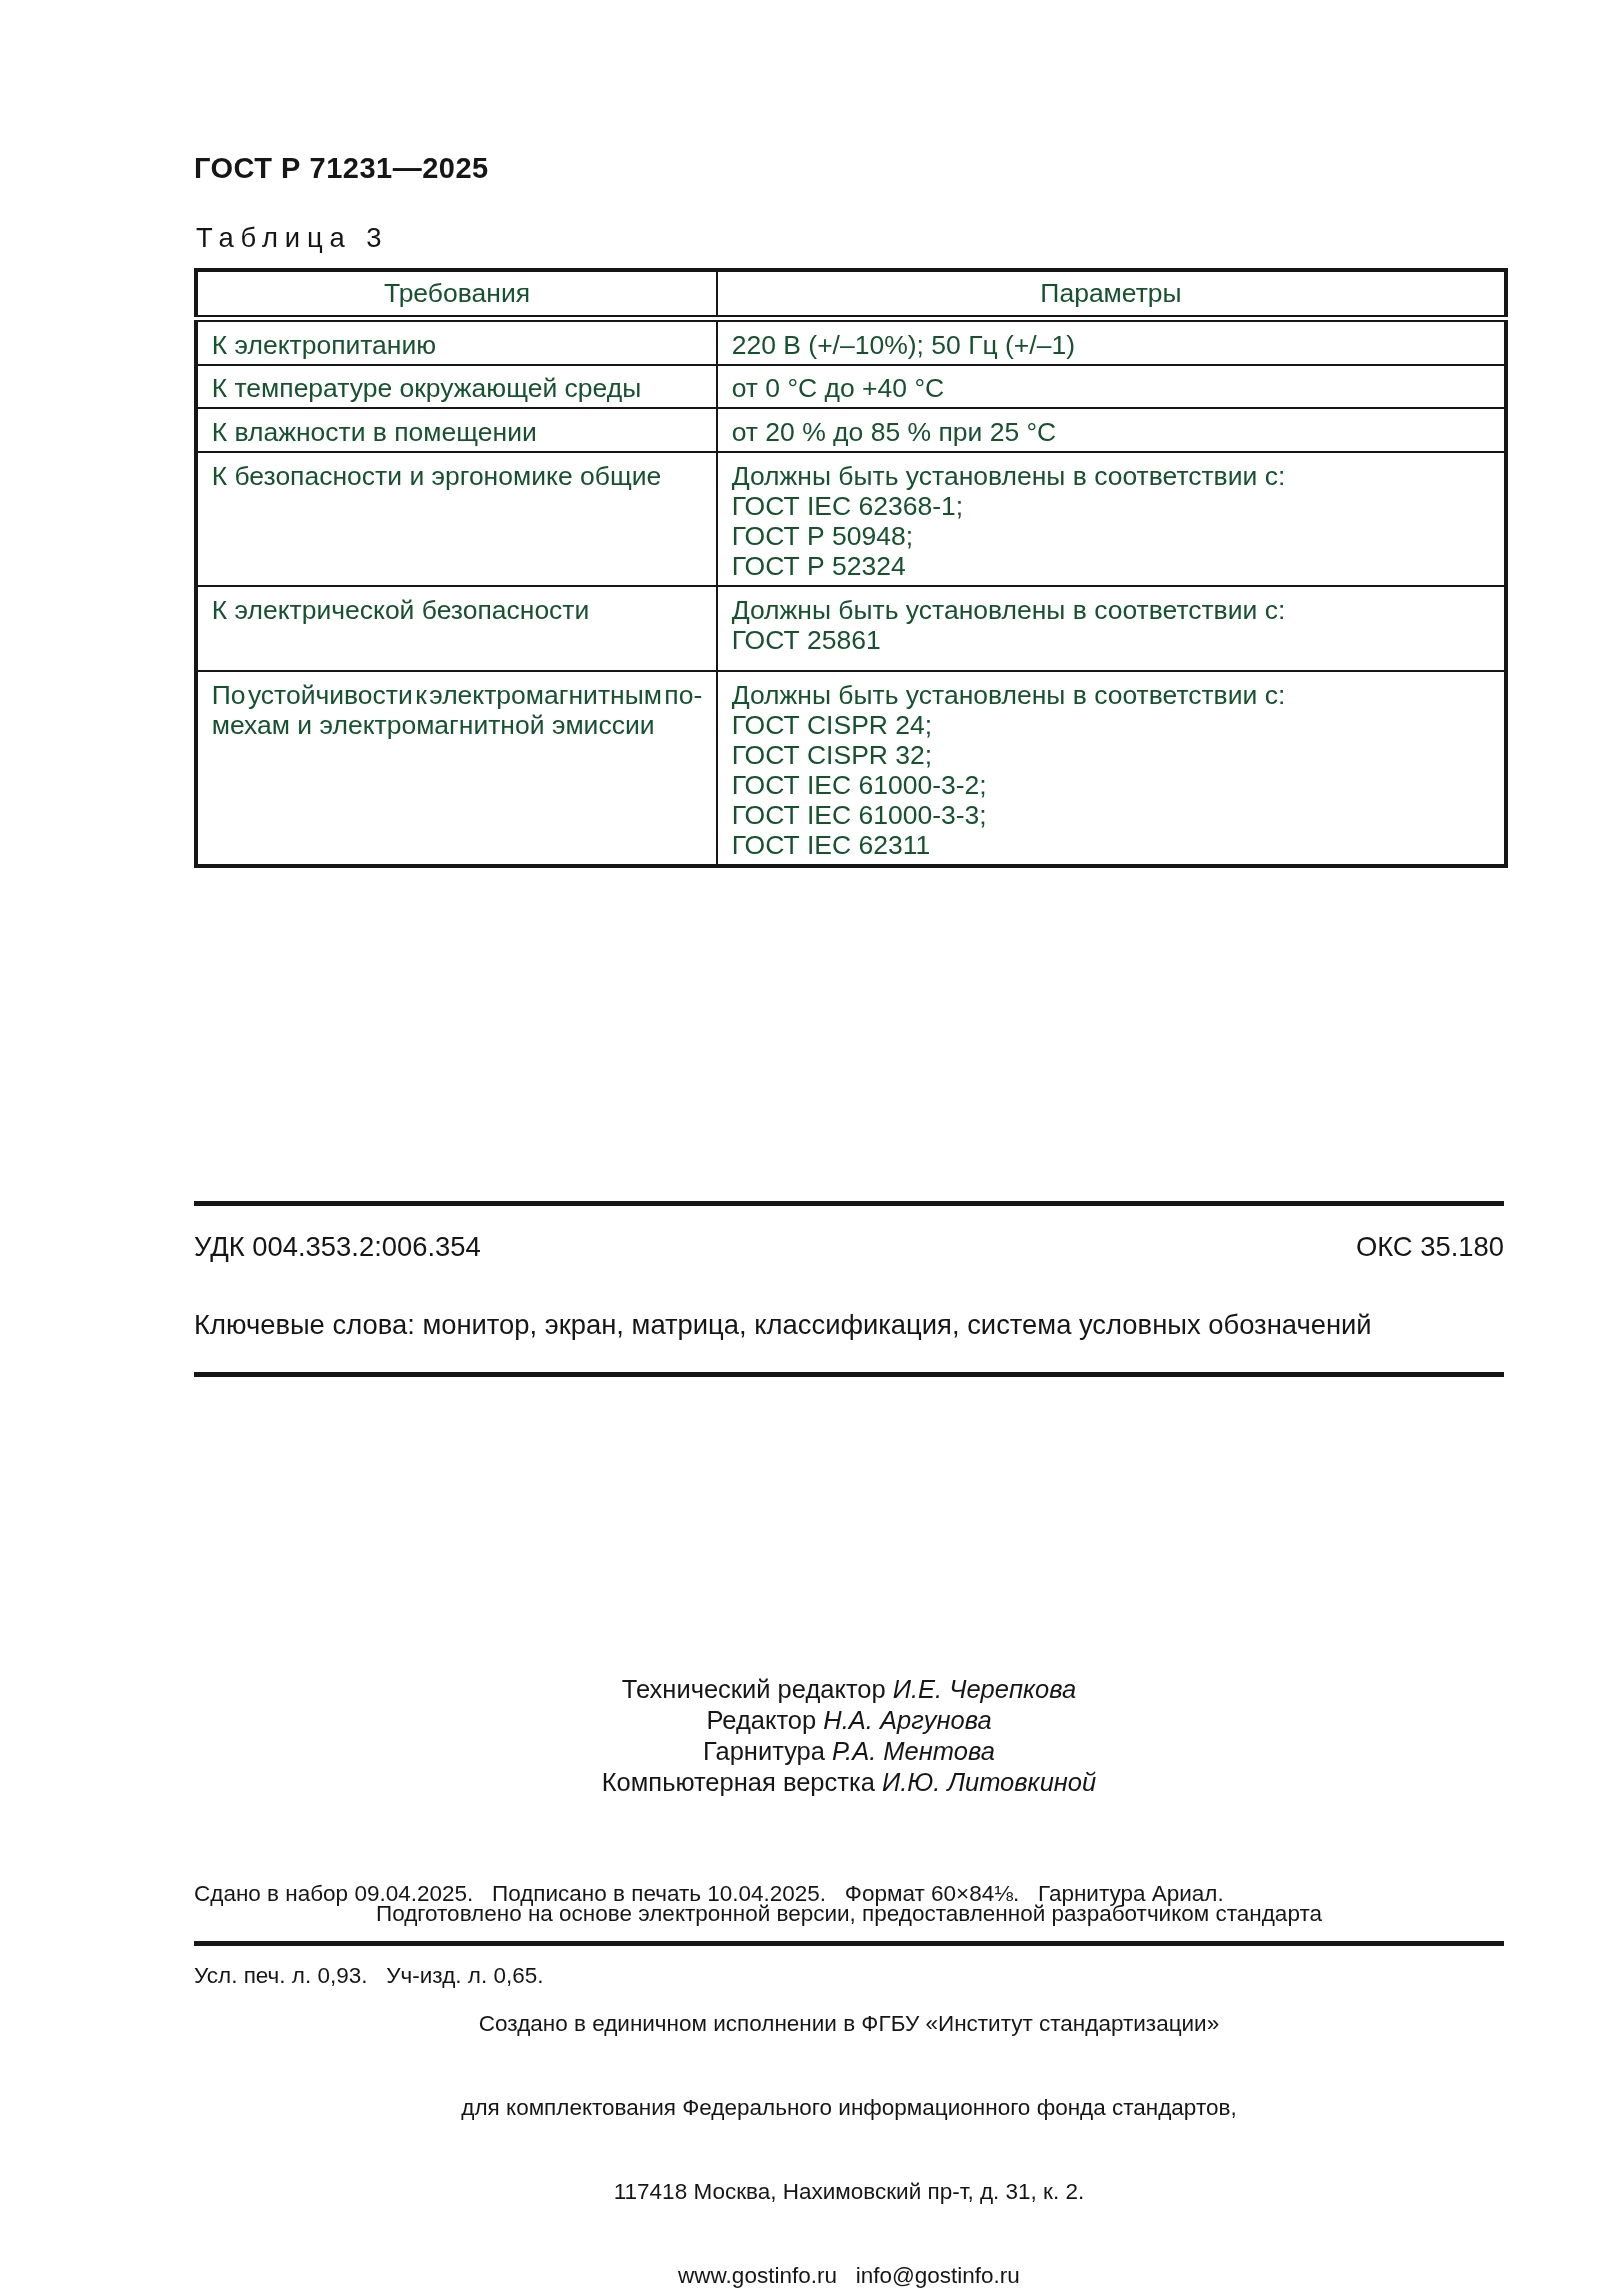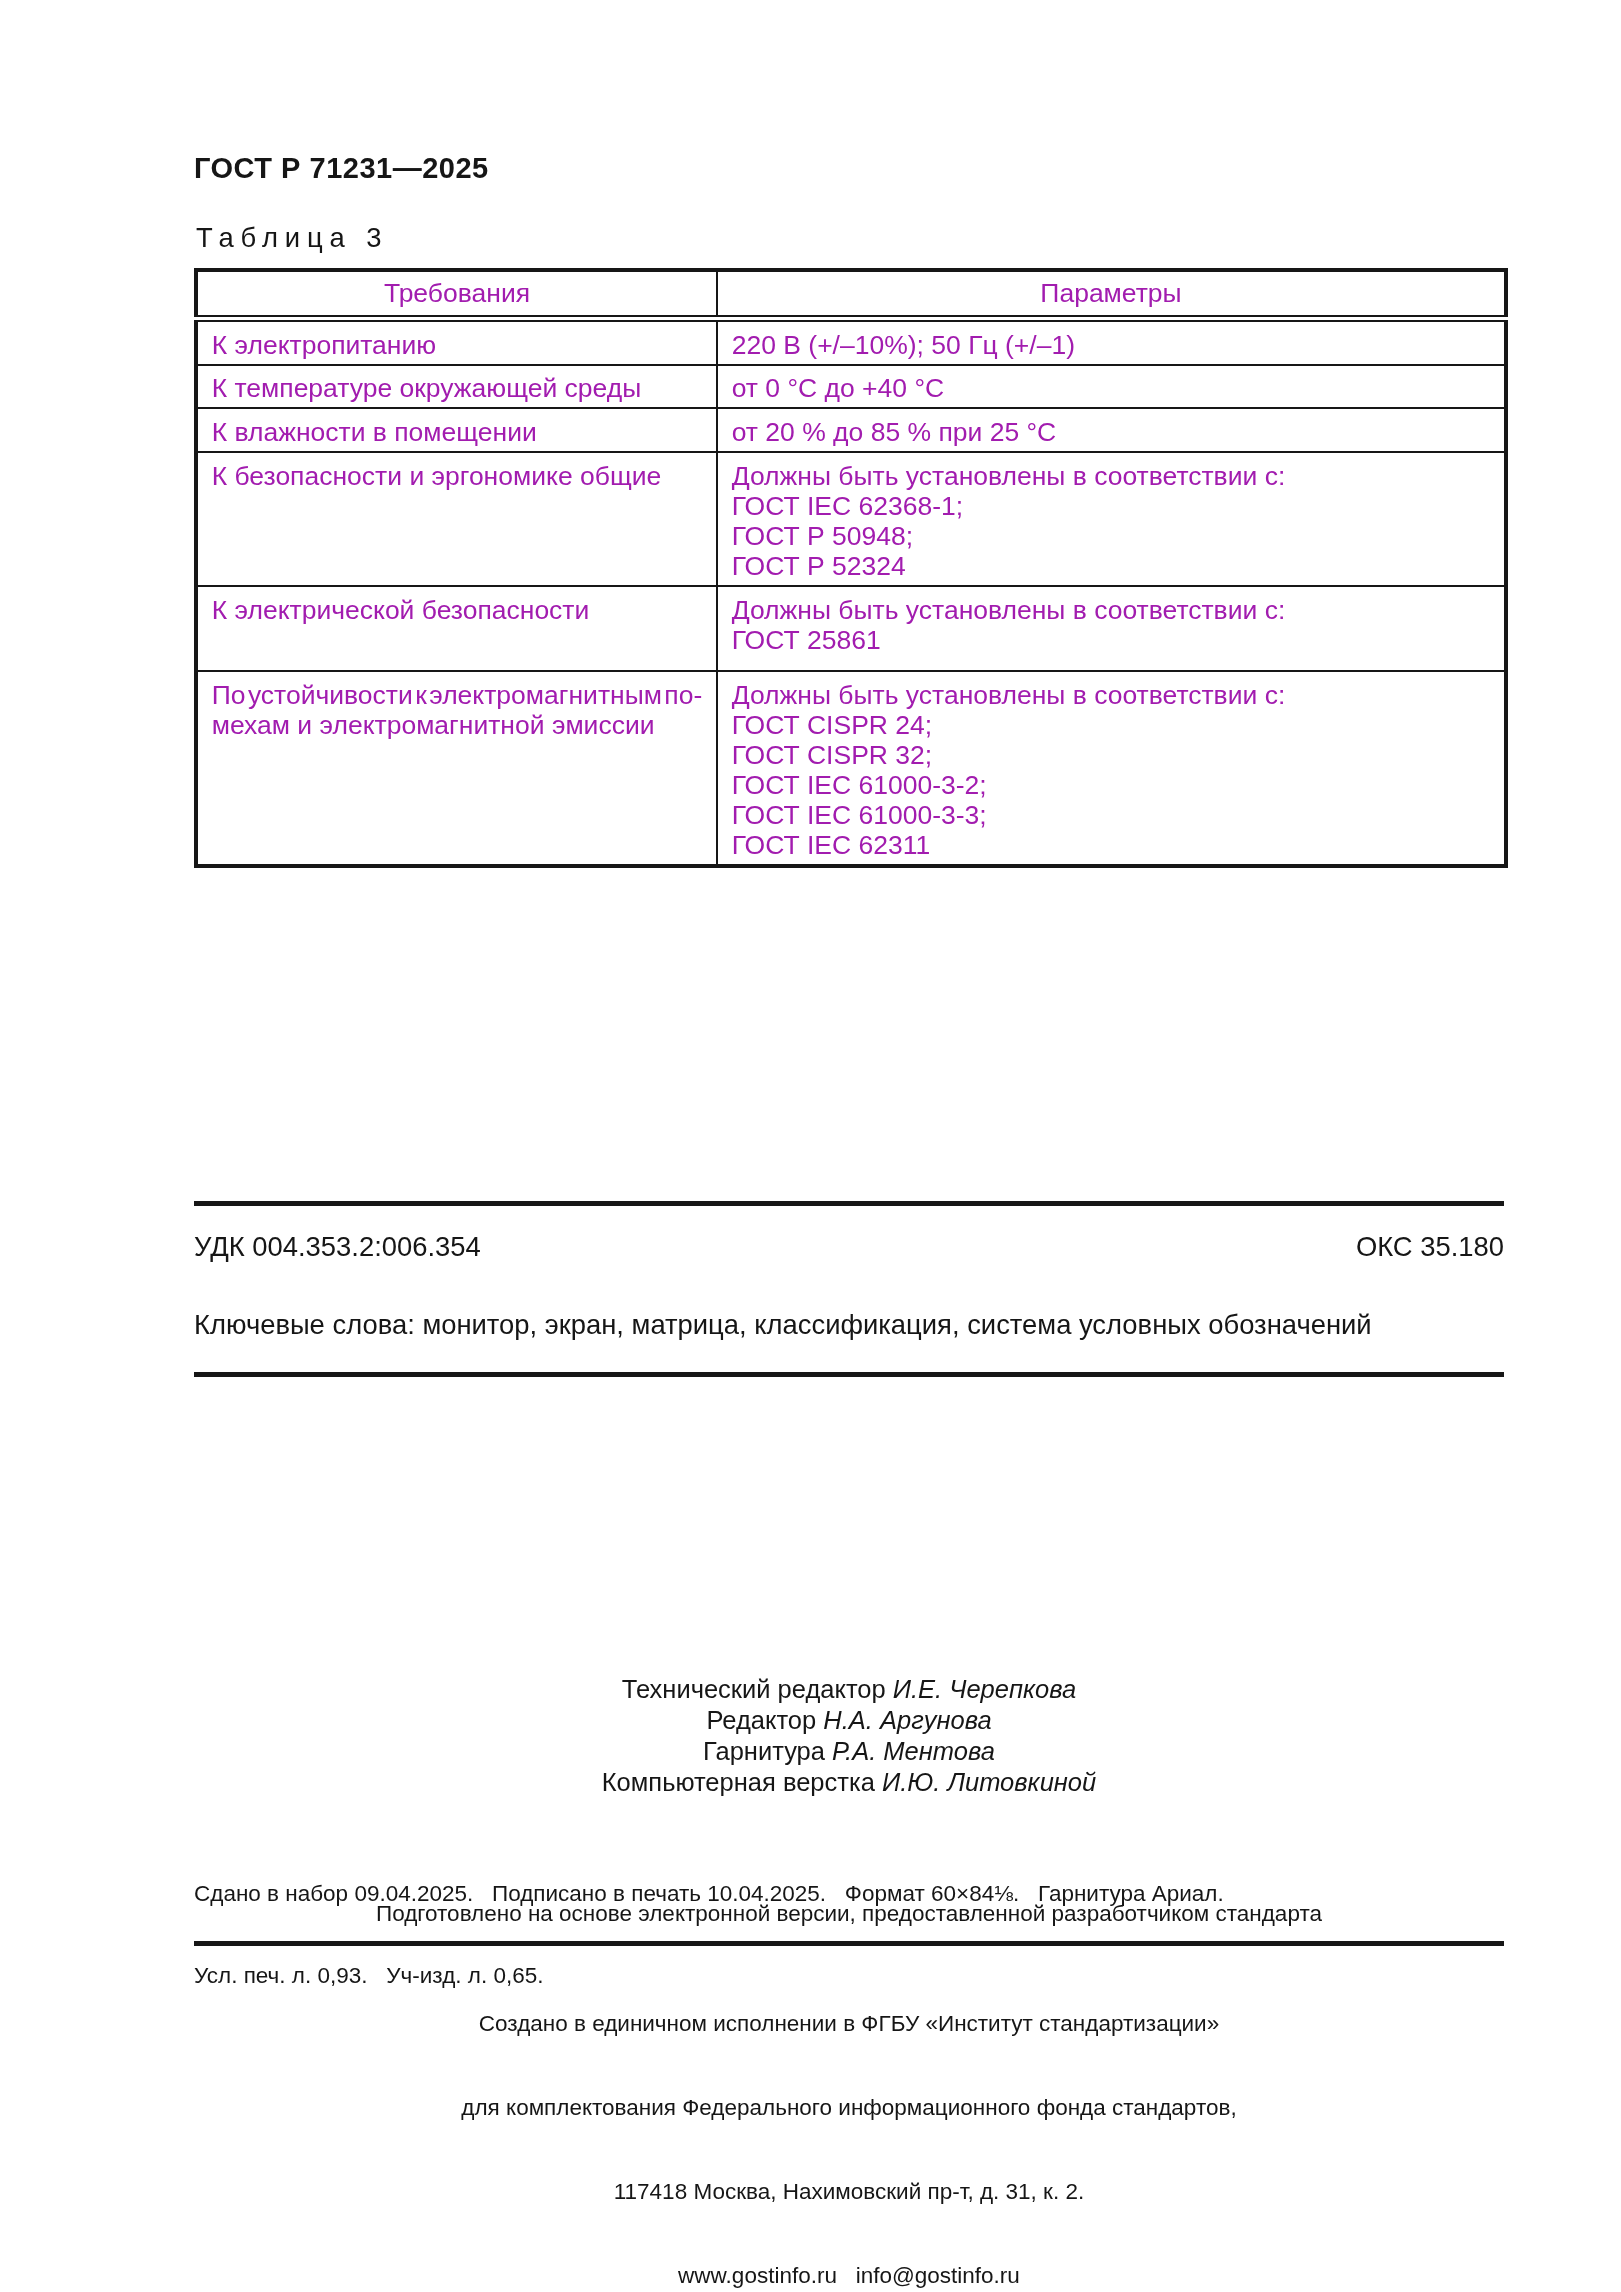--- a/index.html
+++ b/index.html
@@ -30,21 +30,21 @@
   }
   table.gost-table {
     position: absolute;
     left: 194px;
     top: 268px;
     width: 1310px;
     border-collapse: collapse;
     table-layout: fixed;
     border: 4.9px solid #161616;
     font-size: 26.5px;
-    color: #a21caf;
+    color: #14532d;
   }
   table.gost-table col.c1 { width: 521px; }
   table.gost-table col.c2 { width: 789px; }
   table.gost-table th {
     border: 2.9px solid #161616;
     border-bottom: 7.8px double #161616;
     font-weight: normal;
     text-align: center;
     vertical-align: middle;
     height: 39px;

